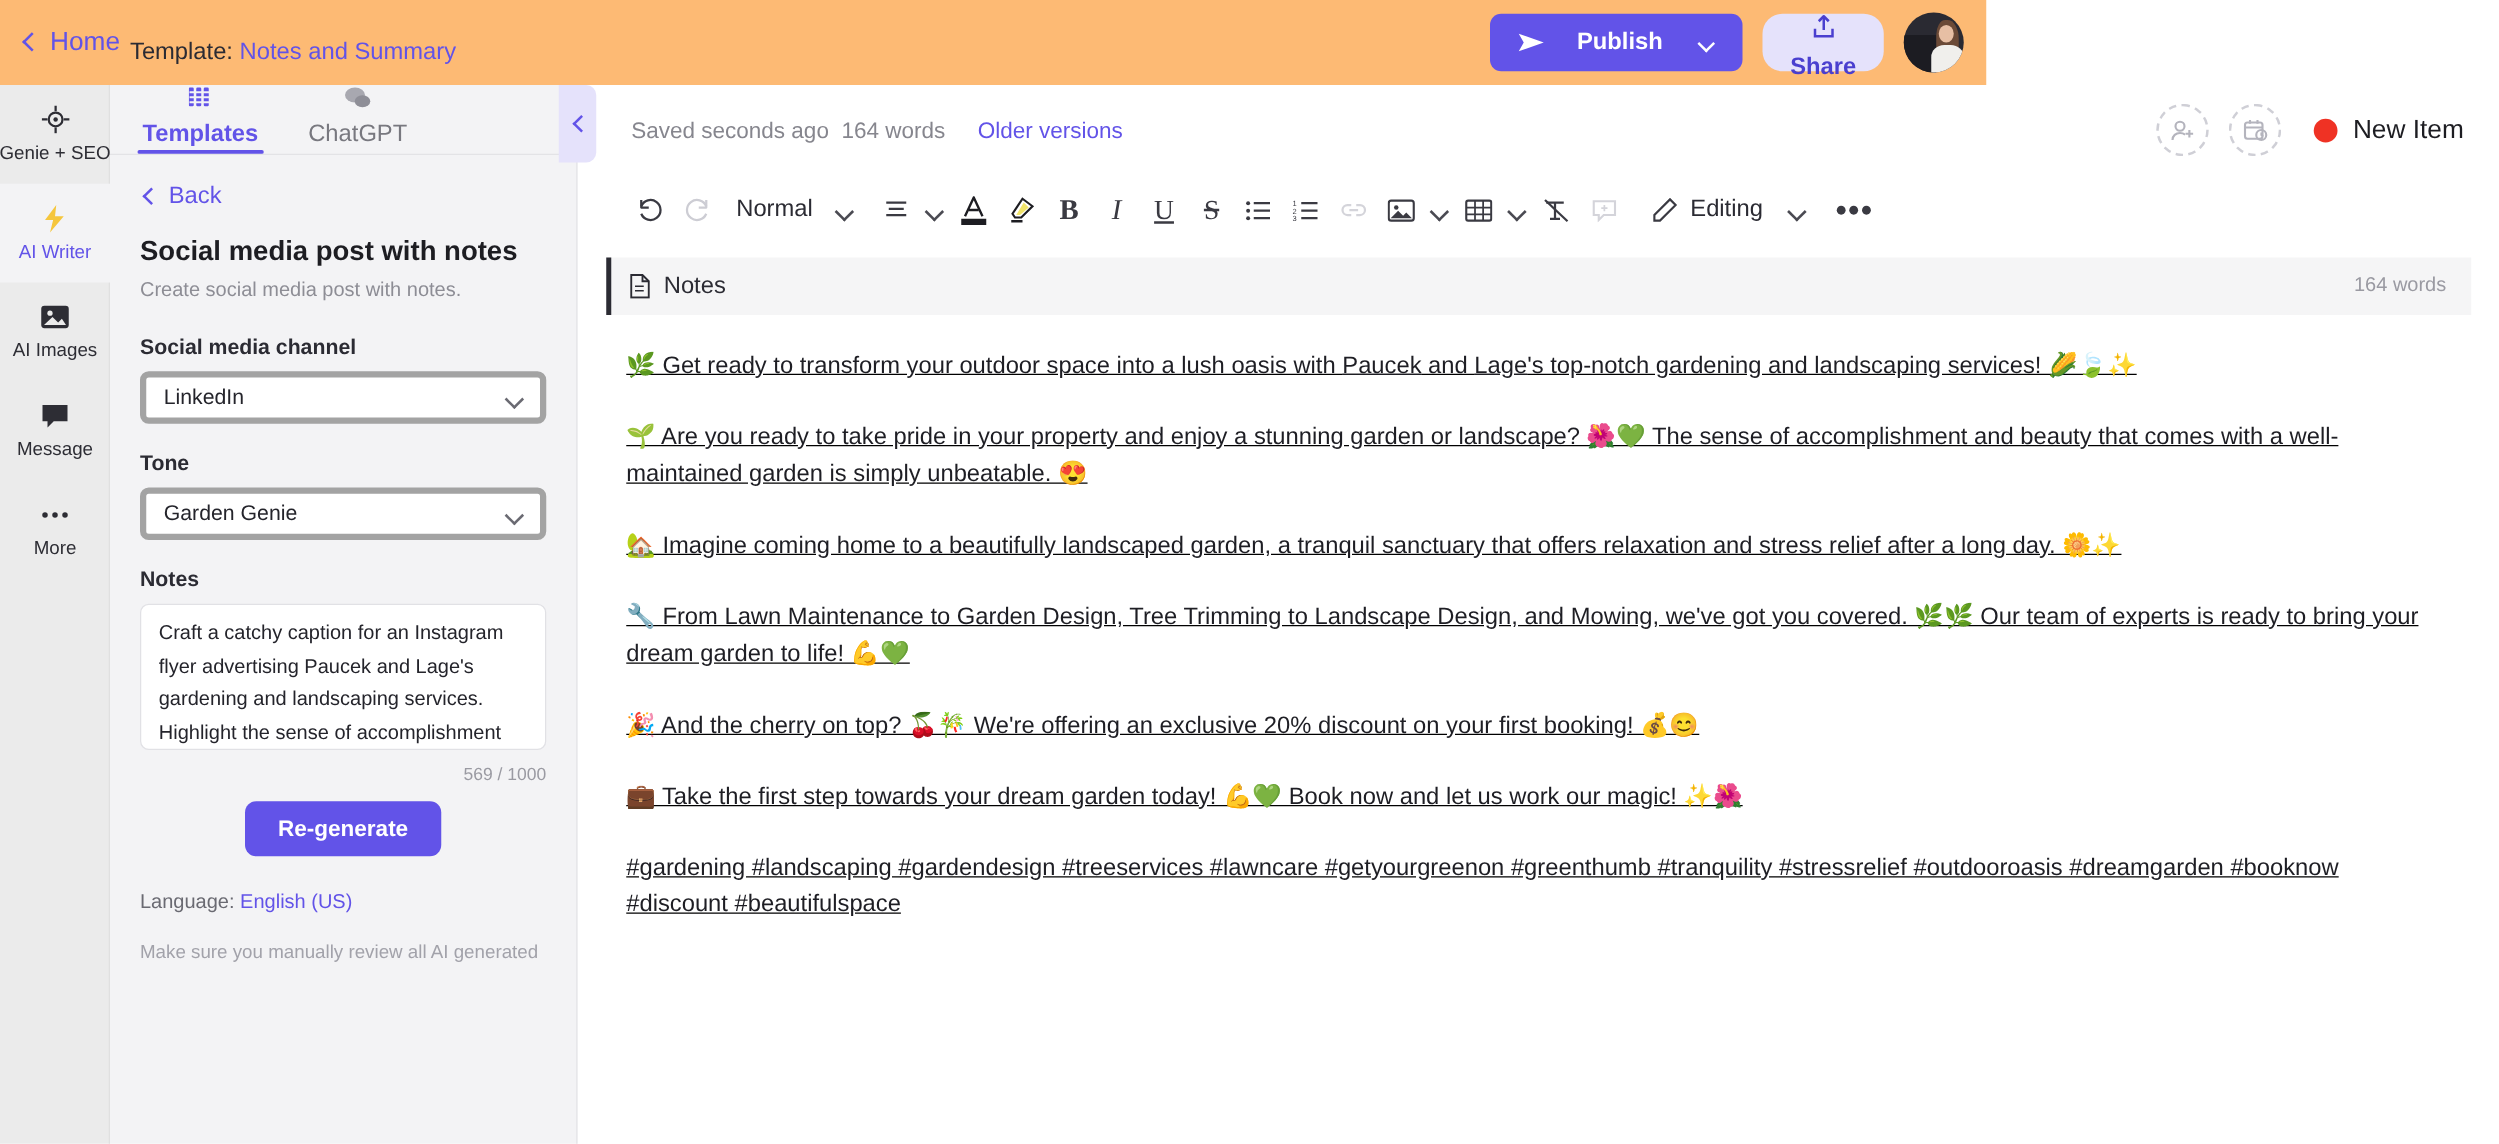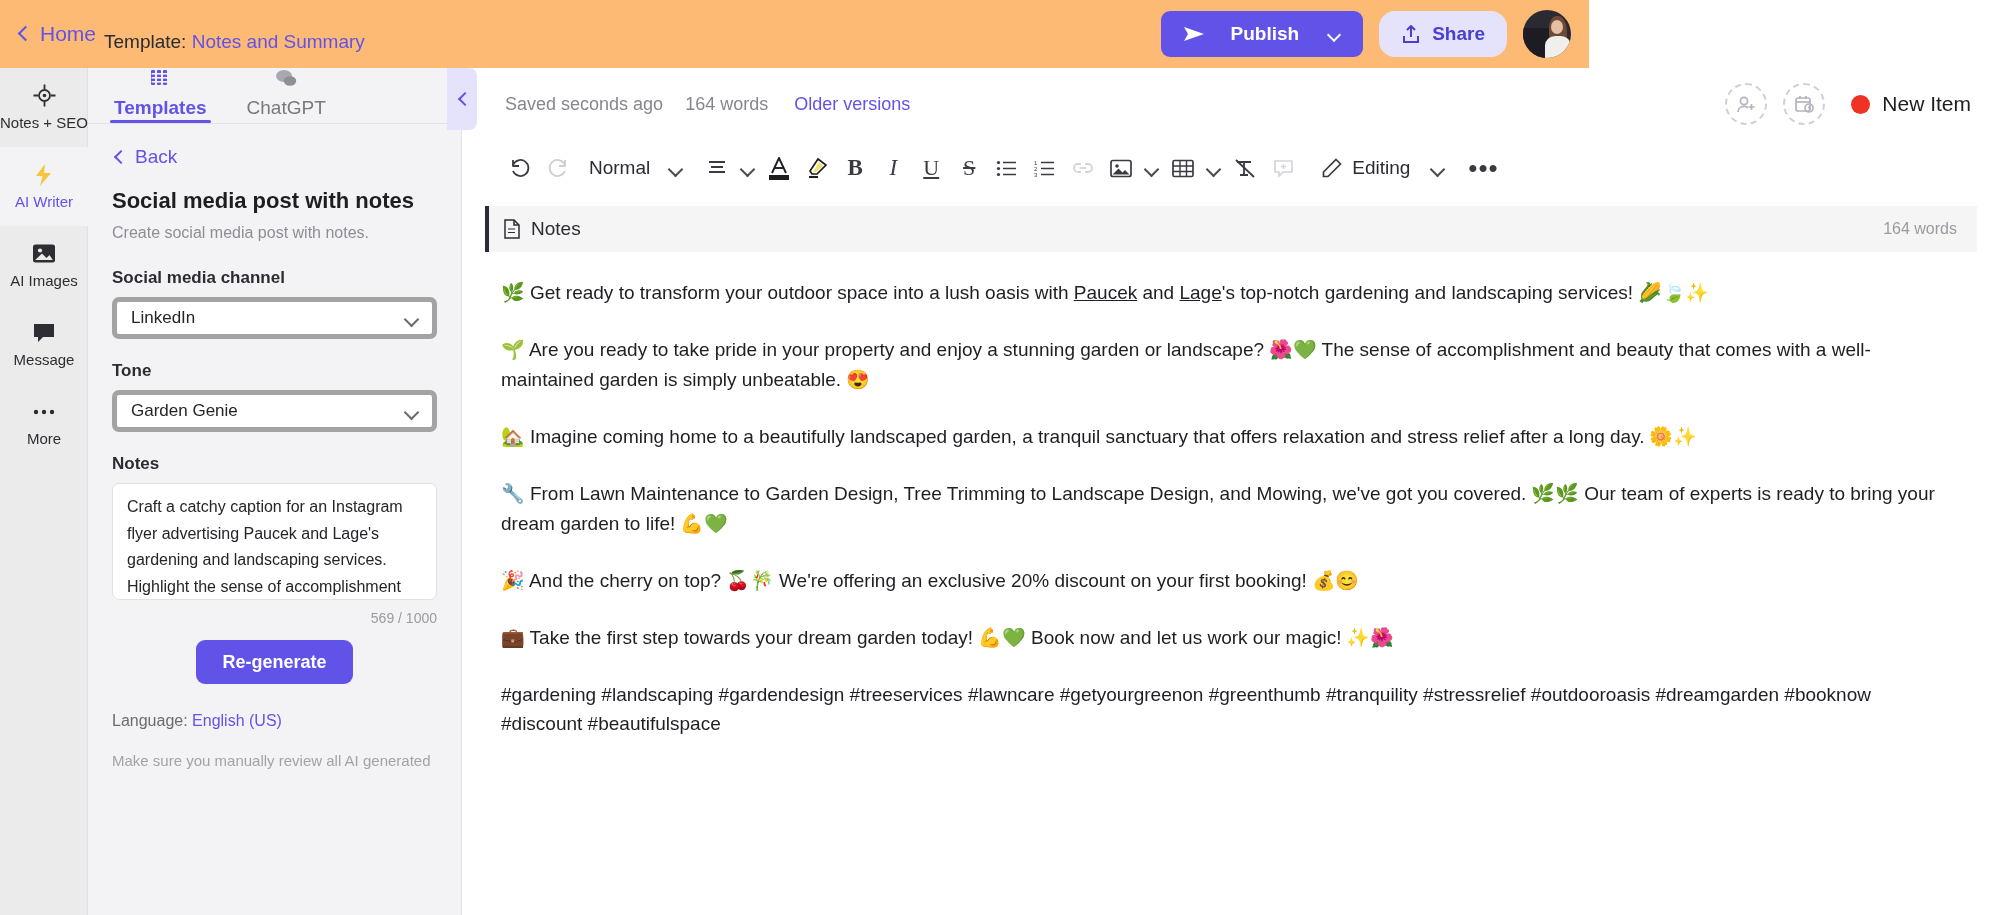--- a/index.html
+++ b/index.html
@@ -48,21 +48,21 @@
   }
   .btn-publish .chev-d::before {
     content:""; position:absolute; left:1px; top:0;
     width:8px; height:8px; border-right:2px solid #fff; border-bottom:2px solid #fff;
     transform: rotate(45deg);
   }
   .btn-share {
     display: flex; align-items: center; gap: 11px;
     background: #e5e2fb; color: #4a3fcf; border: none; border-radius: 16px;
     height: 46px; padding: 0 22px; font-size: 19px; font-weight: bold;
-    cursor: pointer; font-family: inherit;
+    cursor: pointer; font-family: inherit; flex-direction: column;
   }
   .avatar {
     width: 48px; height: 48px; border-radius: 50%; overflow: hidden;
     background: #2a2a32; position: relative; flex: 0 0 auto;
   }
   .avatar .a-hair {
     position:absolute; left:26px; top:6px; width:18px; height:30px;
     background:#6b4a37; border-radius: 40% 50% 30% 30%;
   }
   .avatar .a-face {
@@ -174,21 +174,21 @@
 
   
   .editor {
     position: absolute; left: 463px; top: 68px; width: 1536px; height: 847px;
     background: #fff;
   }
   .doc-status {
     height: 72px; display: flex; align-items: center;
     padding: 0 20px 0 42px; gap: 0;
   }
-  .ds-text { font-size: 18px; color: #86868e; margin-right: 22px; }
+  .ds-text { font-size: 18px; color: #86868e; margin-right: 10px; }
   .ds-words { font-size: 18px; color: #86868e; margin-right: 26px; }
   .ds-link { font-size: 18px; color: #6253e8; cursor: pointer; }
   .ds-spacer { flex: 1; }
   .dash-btn {
     width: 42px; height: 42px; border-radius: 50%;
     border: 2px dashed #cfcfd6; display: flex; align-items: center;
     justify-content: center; cursor: pointer; margin-left: 16px;
     background: transparent;
   }
   .new-item {
@@ -233,21 +233,21 @@
 
   
   .block-head {
     margin: 10px 22px 0 22px; height: 46px; background: #f5f5f6;
     border-left: 4px solid #2b2b33; display: flex; align-items: center;
     padding: 0 20px 0 14px;
   }
   .bh-title { display: flex; align-items: center; gap: 11px; font-size: 19px; color: #2b2b33; }
   .bh-words { margin-left: auto; font-size: 16px; color: #9a9aa2; }
 
-  .doc-body { padding: 26px 36px 0 38px; }
+  .doc-body { padding: 26px 36px 0 38px; text-decoration: underline; }
   .para {
     font-size: 19px; line-height: 30px; color: #1e1e24;
     margin: 0 0 27px 0; max-width: 1450px;
   }
   .para u { text-decoration: underline; text-decoration-color: #1e1e24; }
   .para.tags { line-height: 29px; }
 
   svg { display: block; }
 </style>
 </head>
@@ -295,21 +295,21 @@
 <div class="rail">
 
   <div class="rail-item">
     <span class="rail-ico">
       <svg width="23" height="23" viewBox="0 0 23 23">
         <circle cx="11.5" cy="11.5" r="5.5" fill="none" stroke="#2d2d34" stroke-width="1.8"></circle>
         <circle cx="11.5" cy="11.5" r="1.8" fill="#2d2d34"></circle>
         <path d="M11.5 0.5 L11.5 5 M11.5 18 L11.5 22.5 M0.5 11.5 L5 11.5 M18 11.5 L22.5 11.5" stroke="#2d2d34" stroke-width="1.8"></path>
       </svg>
     </span>
-    <span class="rail-label">Notes + SEO</span>
+    <span class="rail-label">Genie + SEO</span>
   </div>
 
   <div class="rail-item active">
     <span class="rail-ico">
       <svg width="22" height="24" viewBox="0 0 22 24">
         <path d="M12 1 L3 13 L9.5 13 L7 23 L18 10 L11 10 Z" fill="#f5c63d"></path>
       </svg>
     </span>
     <span class="rail-label">AI Writer</span>
   </div>

